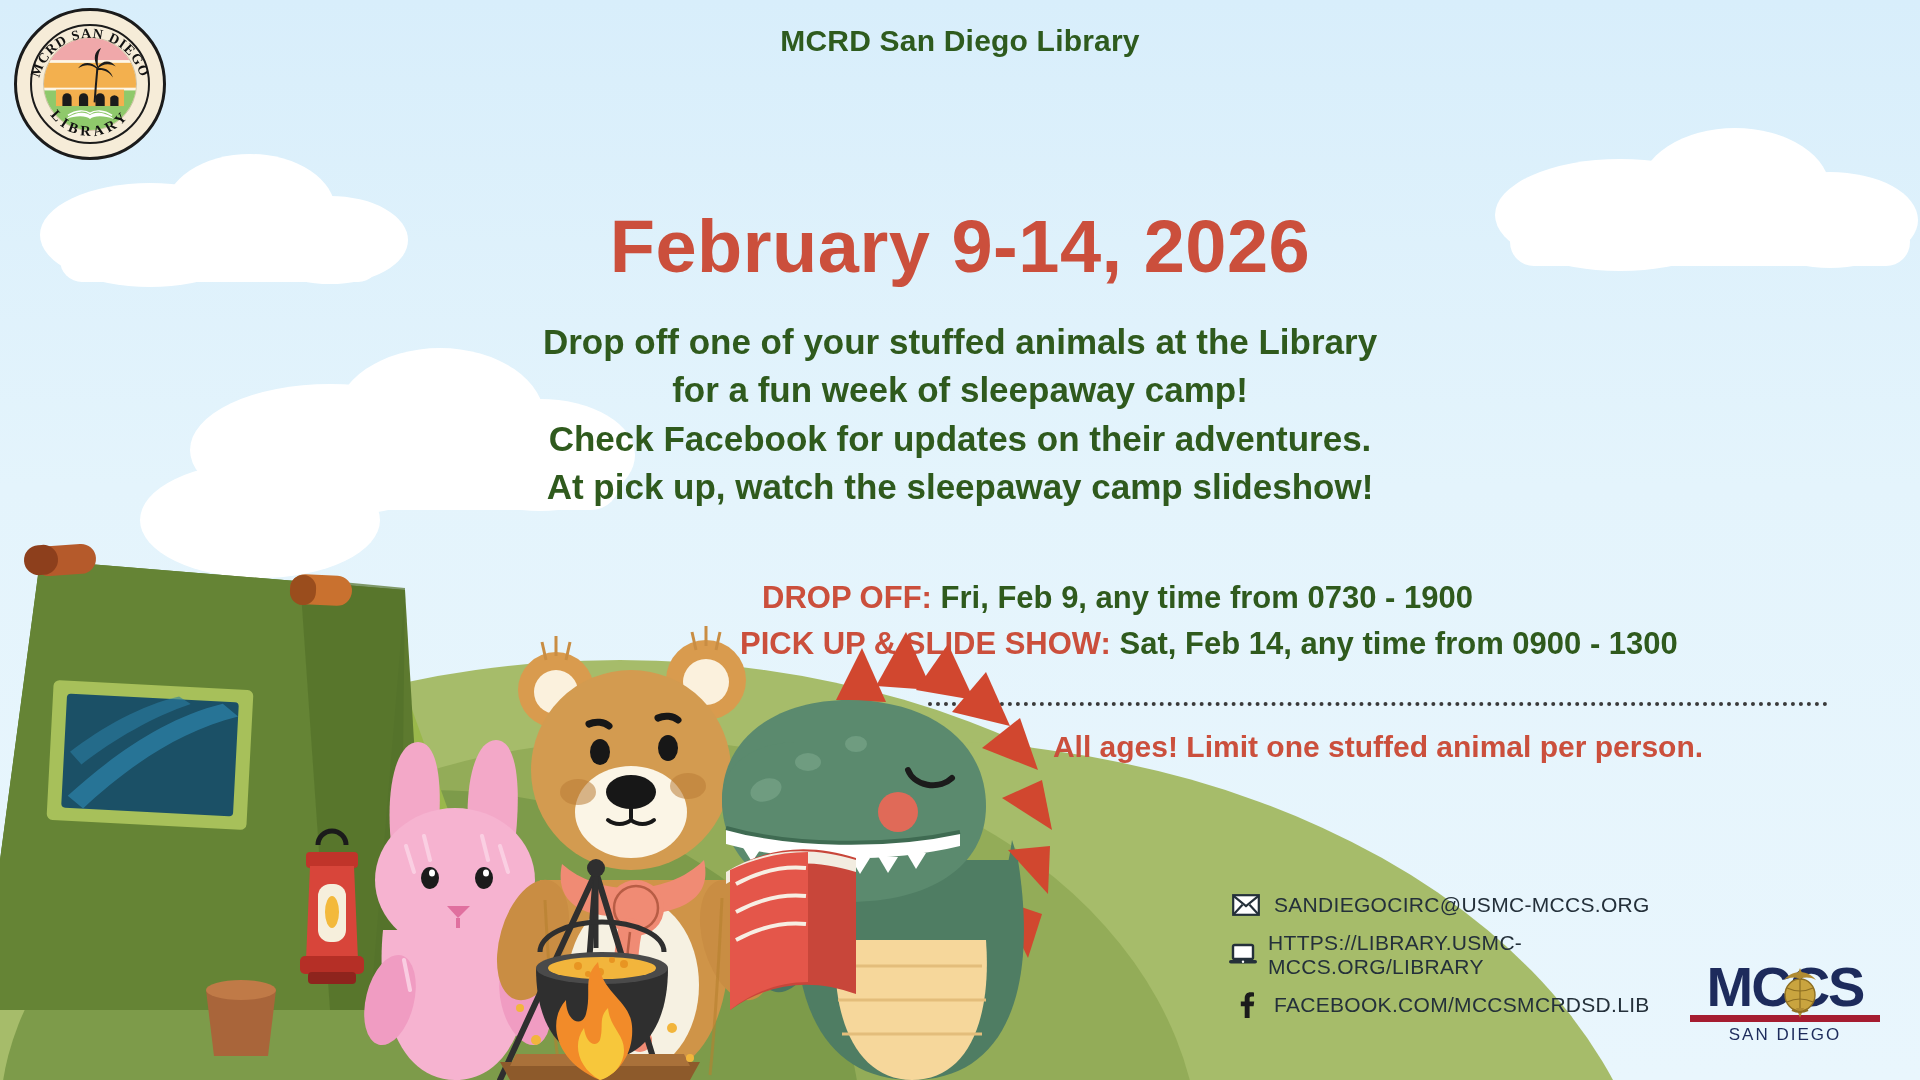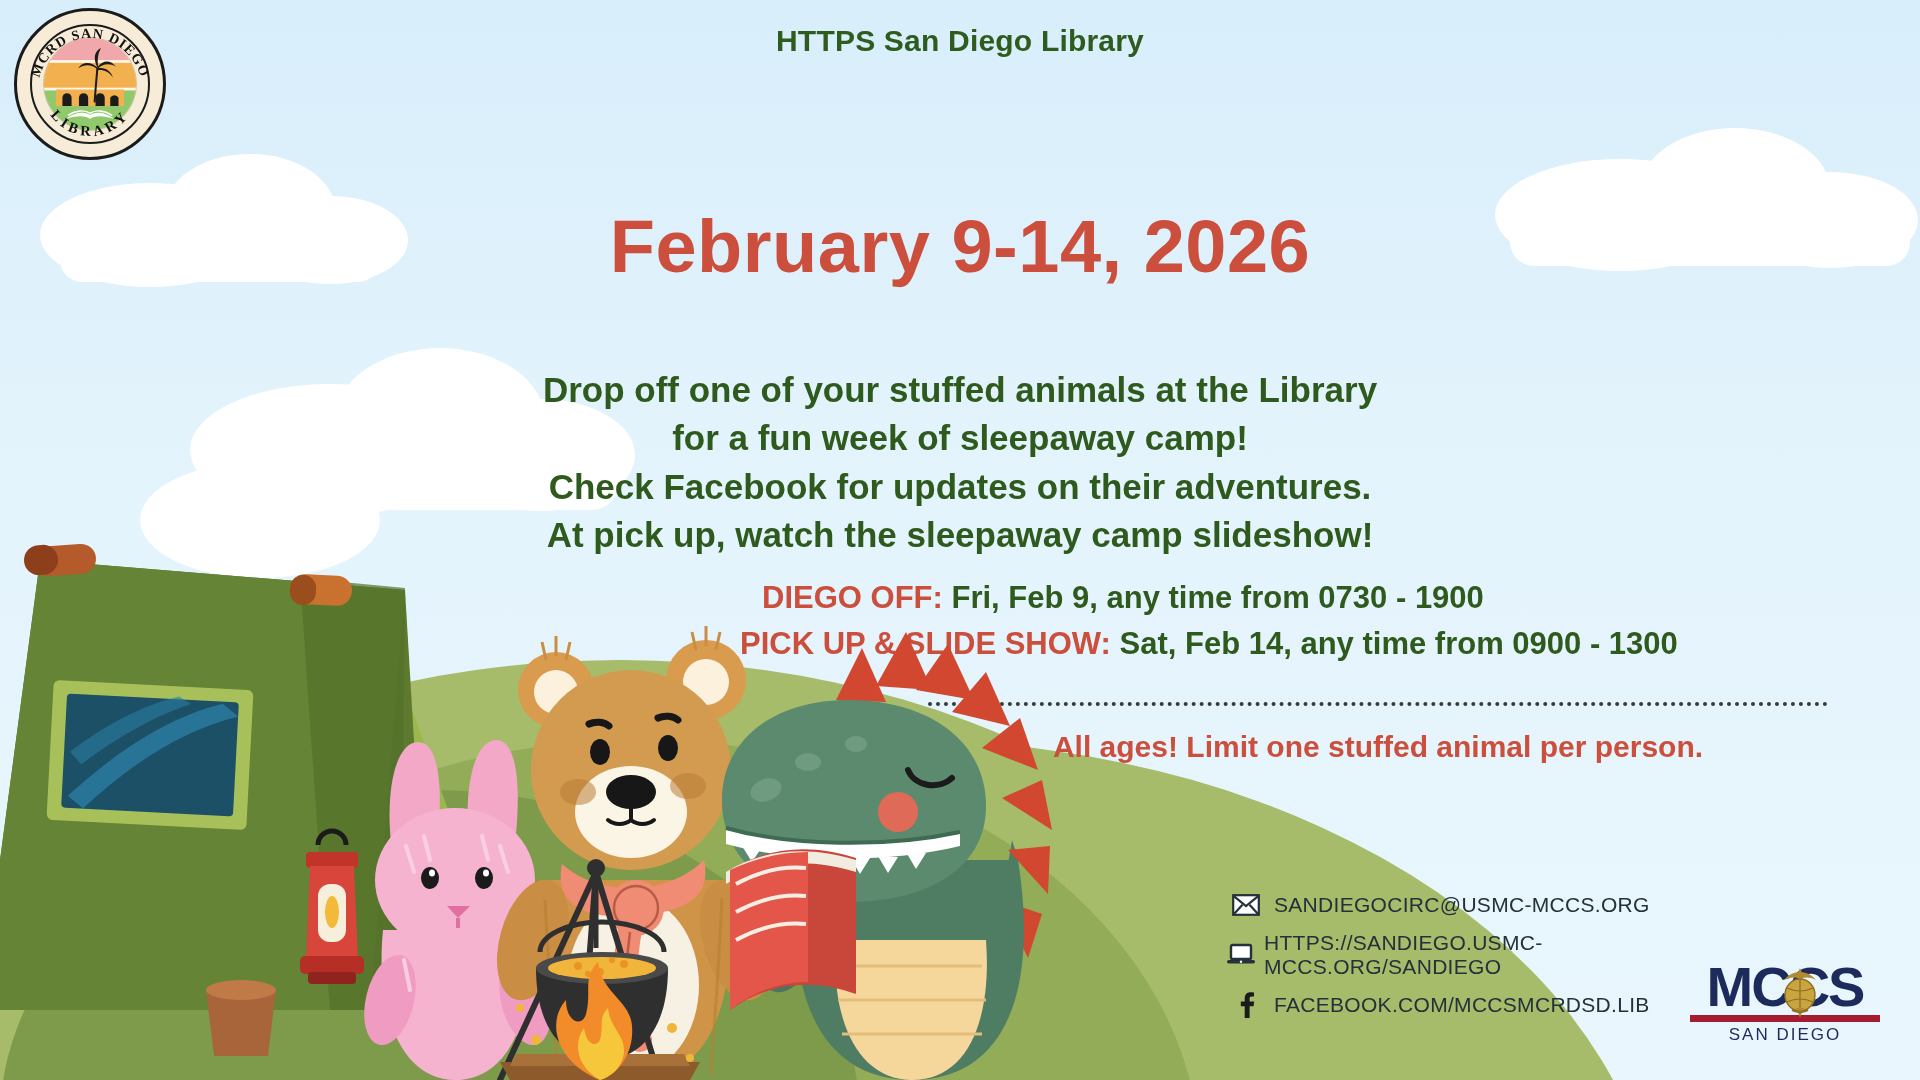--- a/index.html
+++ b/index.html
@@ -44,21 +44,21 @@
     font-size:96px; line-height:1.04; font-weight:700; color:#2f5a1d;
     font-style:italic; letter-spacing:-1px;
     font-family:"DejaVu Sans", sans-serif;
   }
   .date {
     position:absolute; left:0; top:204px; width:1920px; text-align:center;
     font-size:74px; font-weight:700; color:#cb4f3c; letter-spacing:.5px;
   }
   .body-copy {
     position:absolute; left:0; top:318px; width:1920px; text-align:center;
-    color:#2f5a1d; font-size:35px; font-weight:700; line-height:1.38;margin-top:48px;
+    color:#2f5a1d; font-size:35px; font-weight:700; line-height:1.38;
   }
   .body-copy div { white-space:nowrap; }
 
   .sched {
     position:absolute; left:740px; top:575px; width:1160px;
     font-size:31px; font-weight:700; line-height:1.48; color:#2f5a1d;
   }
   .sched .lbl { color:#cb4f3c; }
   .sched .row { white-space:nowrap; }
   .sched .r1 { padding-left:22px; }
@@ -166,33 +166,33 @@
             <textPath href="#arcTop" startOffset="50%" text-anchor="middle">MCRD SAN DIEGO</textPath>
           </text>
           <text font-family="Liberation Serif, serif" font-size="15" font-weight="bold" fill="#111" letter-spacing="4">
             <textPath href="#arcBot" startOffset="50%" text-anchor="middle">LIBRARY</textPath>
           </text>
         </svg>
       </div>
     </div>
   </div>
 
-  <div class="kicker">HTTPS San Diego Library</div>
+  <div class="kicker">MCRD San Diego Library</div>
   <div class="date">February 9-14, 2026</div>
 
   <div class="body-copy">
     <div>Drop off one of your stuffed animals at the Library</div>
     <div>for a fun week of sleepaway camp!</div>
     <div>Check Facebook for updates on their adventures.</div>
     <div>At pick up, watch the sleepaway camp slideshow!</div>
   </div>
 
   <div class="sched">
     <div class="row r1">
-      <span class="lbl">DIEGO OFF:</span>
+      <span class="lbl">DROP OFF:</span>
       <span>Fri, Feb 9, any time from 0730 - 1900</span>
     </div>
     <div class="row">
       <span class="lbl">PICK UP &amp; SLIDE SHOW:</span>
       <span>Sat, Feb 14, any time from 0900 - 1300</span>
     </div>
   </div>
 
   <div class="divider"></div>
   <div class="allages">All ages! Limit one stuffed animal per person.</div>
@@ -431,21 +431,21 @@
     </div>
 
     <div class="c-row">
       <span class="c-ico">
         <svg width="30" height="24" viewBox="0 0 30 24">
           <rect x="5" y="2" width="20" height="14" rx="1.6" fill="#fff" stroke="#24303a" stroke-width="2.4"></rect>
           <rect x="1" y="17" width="28" height="3.6" rx="1.8" fill="#24303a"></rect>
           <circle cx="15" cy="18.8" r="1.2" fill="#fff"></circle>
         </svg>
       </span>
-      <span class="c-txt">HTTPS://SANDIEGO.USMC-MCCS.ORG/SANDIEGO</span>
+      <span class="c-txt">HTTPS://LIBRARY.USMC-MCCS.ORG/LIBRARY</span>
     </div>
 
     <div class="c-row">
       <span class="c-ico">
         <svg width="24" height="28" viewBox="0 0 24 28" fill="#1b1b1b">
           <path d="M15.6 27V15.2h4l.6-4.6h-4.6V7.7c0-1.3.4-2.2 2.3-2.2H20V1.4C19.6 1.3 18.2 1.2 16.6 1.2c-3.5 0-5.9 2.1-5.9 6v3.4H6.8v4.6h3.9V27h4.9z"></path>
         </svg>
       </span>
       <span class="c-txt">FACEBOOK.COM/MCCSMCRDSD.LIB</span>
     </div>

